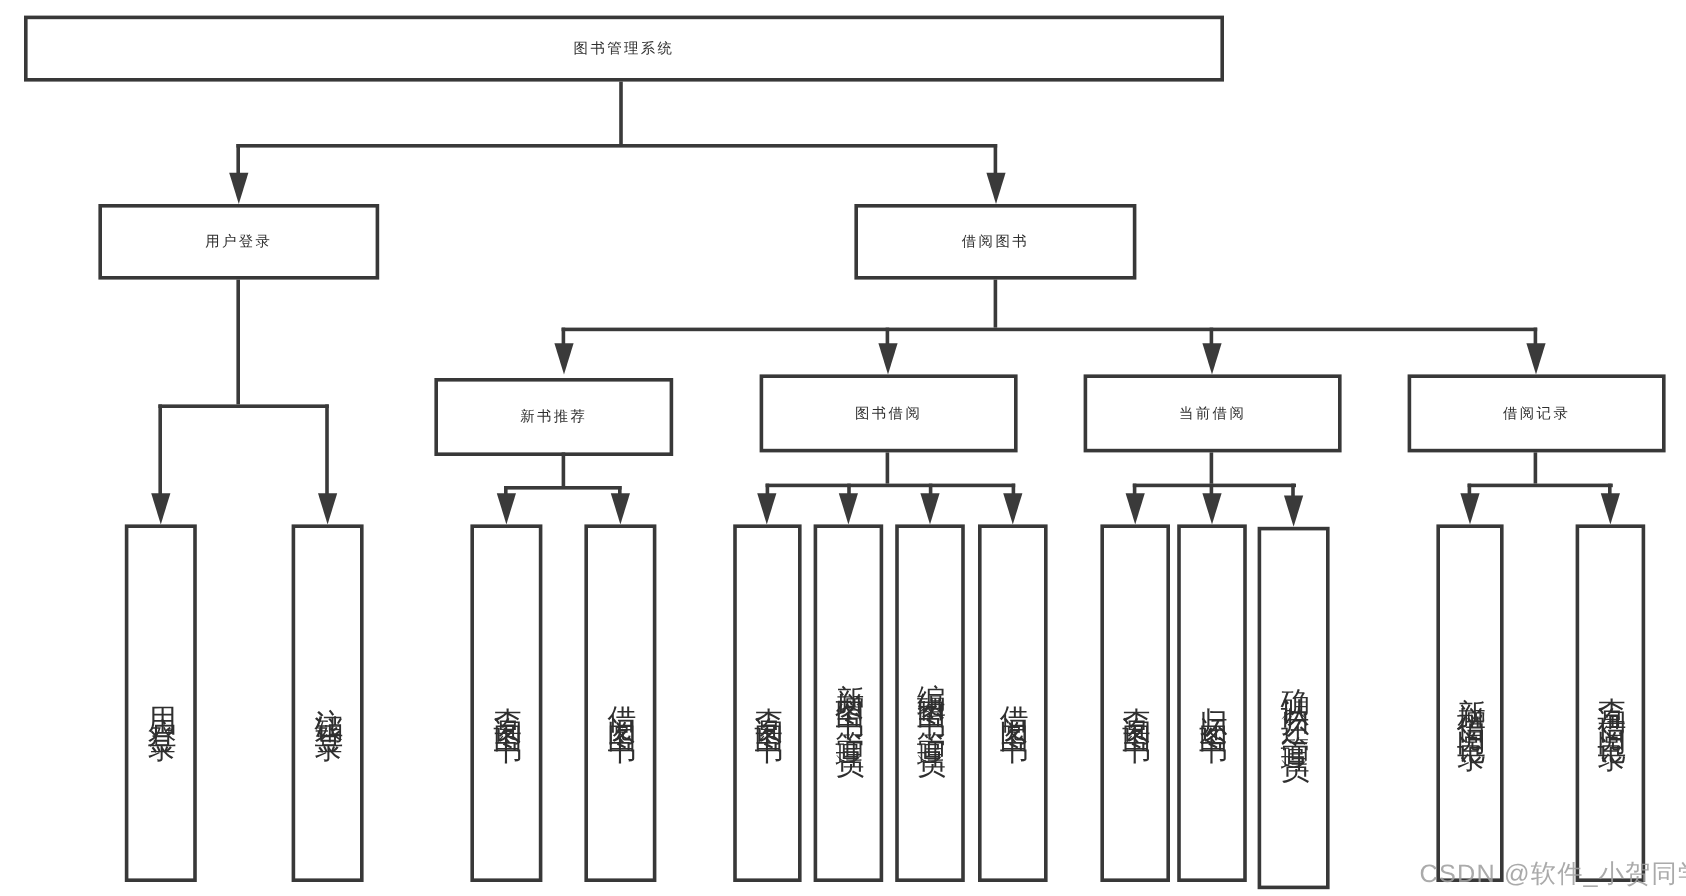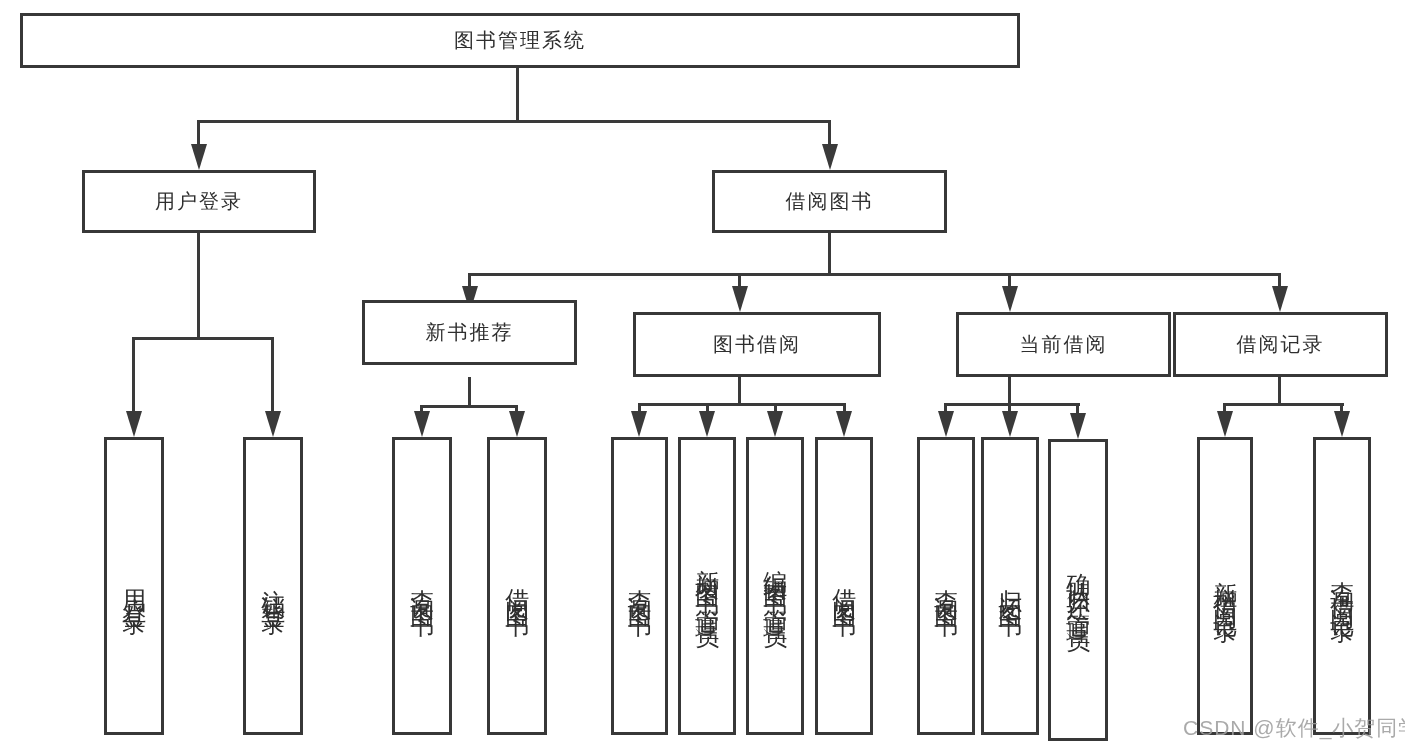--- a/index.html
+++ b/index.html
@@ -13,21 +13,21 @@
   .box{
     position:absolute;
     box-sizing:border-box;
     border:3px solid #383838;
     background:#ffffff;
     display:flex;
     align-items:center;
     justify-content:center;
     color:#2f2f2f;
   }
-  .h-node{font-size:20px;letter-spacing:2px;white-space:nowrap;}
+  .h-node{font-size:12px;letter-spacing:2px;white-space:nowrap;}
   .v-node span{
     writing-mode:vertical-rl;
     text-orientation:mixed;
     font-size:24px;
     line-height:1.1;
     letter-spacing:8px;
     color:#2f2f2f;
   }
   .vl,.hl{position:absolute;background:#3a3a3a;}
   .tri{
@@ -80,27 +80,27 @@
   <div class="hl" style="left:468px;top:273px;width:813px;height:3px;"></div>
   <div class="vl" style="left:468px;top:273px;width:3px;height:16px;"></div>
   <div class="tri" style="left:462px;top:286px;"></div>
   <div class="vl" style="left:738px;top:273px;width:3px;height:16px;"></div>
   <div class="tri" style="left:732px;top:286px;"></div>
   <div class="vl" style="left:1008px;top:273px;width:3px;height:16px;"></div>
   <div class="tri" style="left:1002px;top:286px;"></div>
   <div class="vl" style="left:1278px;top:273px;width:3px;height:16px;"></div>
   <div class="tri" style="left:1272px;top:286px;"></div>
 
-  <div class="box h-node" style="left:362px;top:300px;width:215px;height:65px;">
+  <div class="box h-node" style="left:362px;top:315px;width:199px;height:65px;">
     <span>新书推荐</span>
   </div>
-  <div class="box h-node" style="left:633px;top:312px;width:248px;height:65px;">
+  <div class="box h-node" style="left:633px;top:312px;width:215px;height:65px;">
     <span>图书借阅</span>
   </div>
-  <div class="box h-node" style="left:956px;top:312px;width:215px;height:65px;">
+  <div class="box h-node" style="left:903px;top:312px;width:215px;height:65px;">
     <span>当前借阅</span>
   </div>
   <div class="box h-node" style="left:1173px;top:312px;width:215px;height:65px;">
     <span>借阅记录</span>
   </div>
 
   <div class="vl" style="left:468px;top:377px;width:3px;height:28px;"></div>
   <div class="hl" style="left:420px;top:405px;width:98px;height:3px;"></div>
   <div class="vl" style="left:420px;top:405px;width:3px;height:10px;"></div>
   <div class="tri" style="left:414px;top:411px;"></div>

